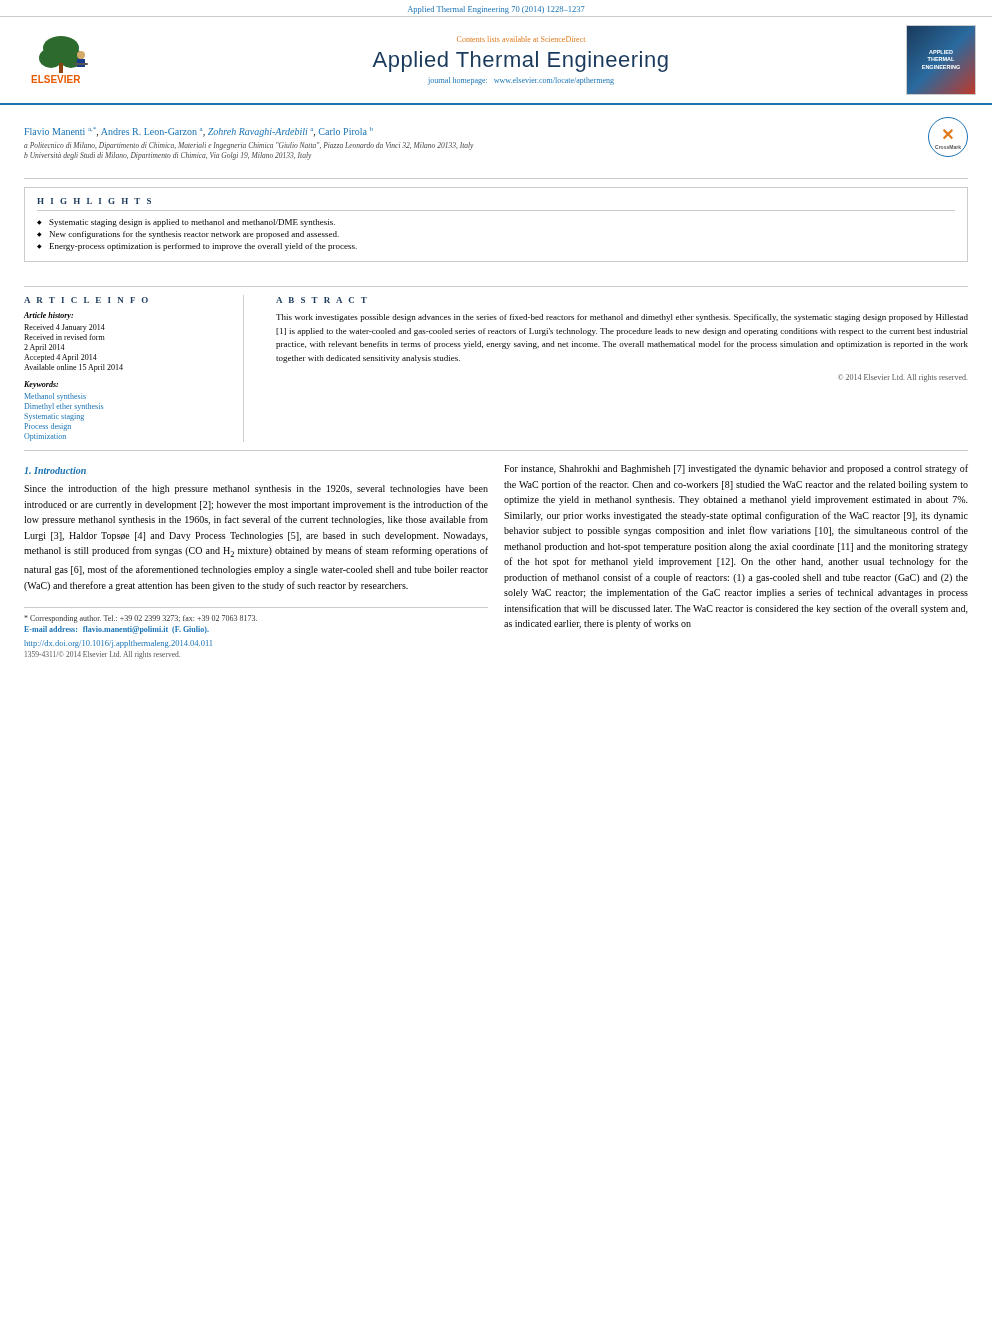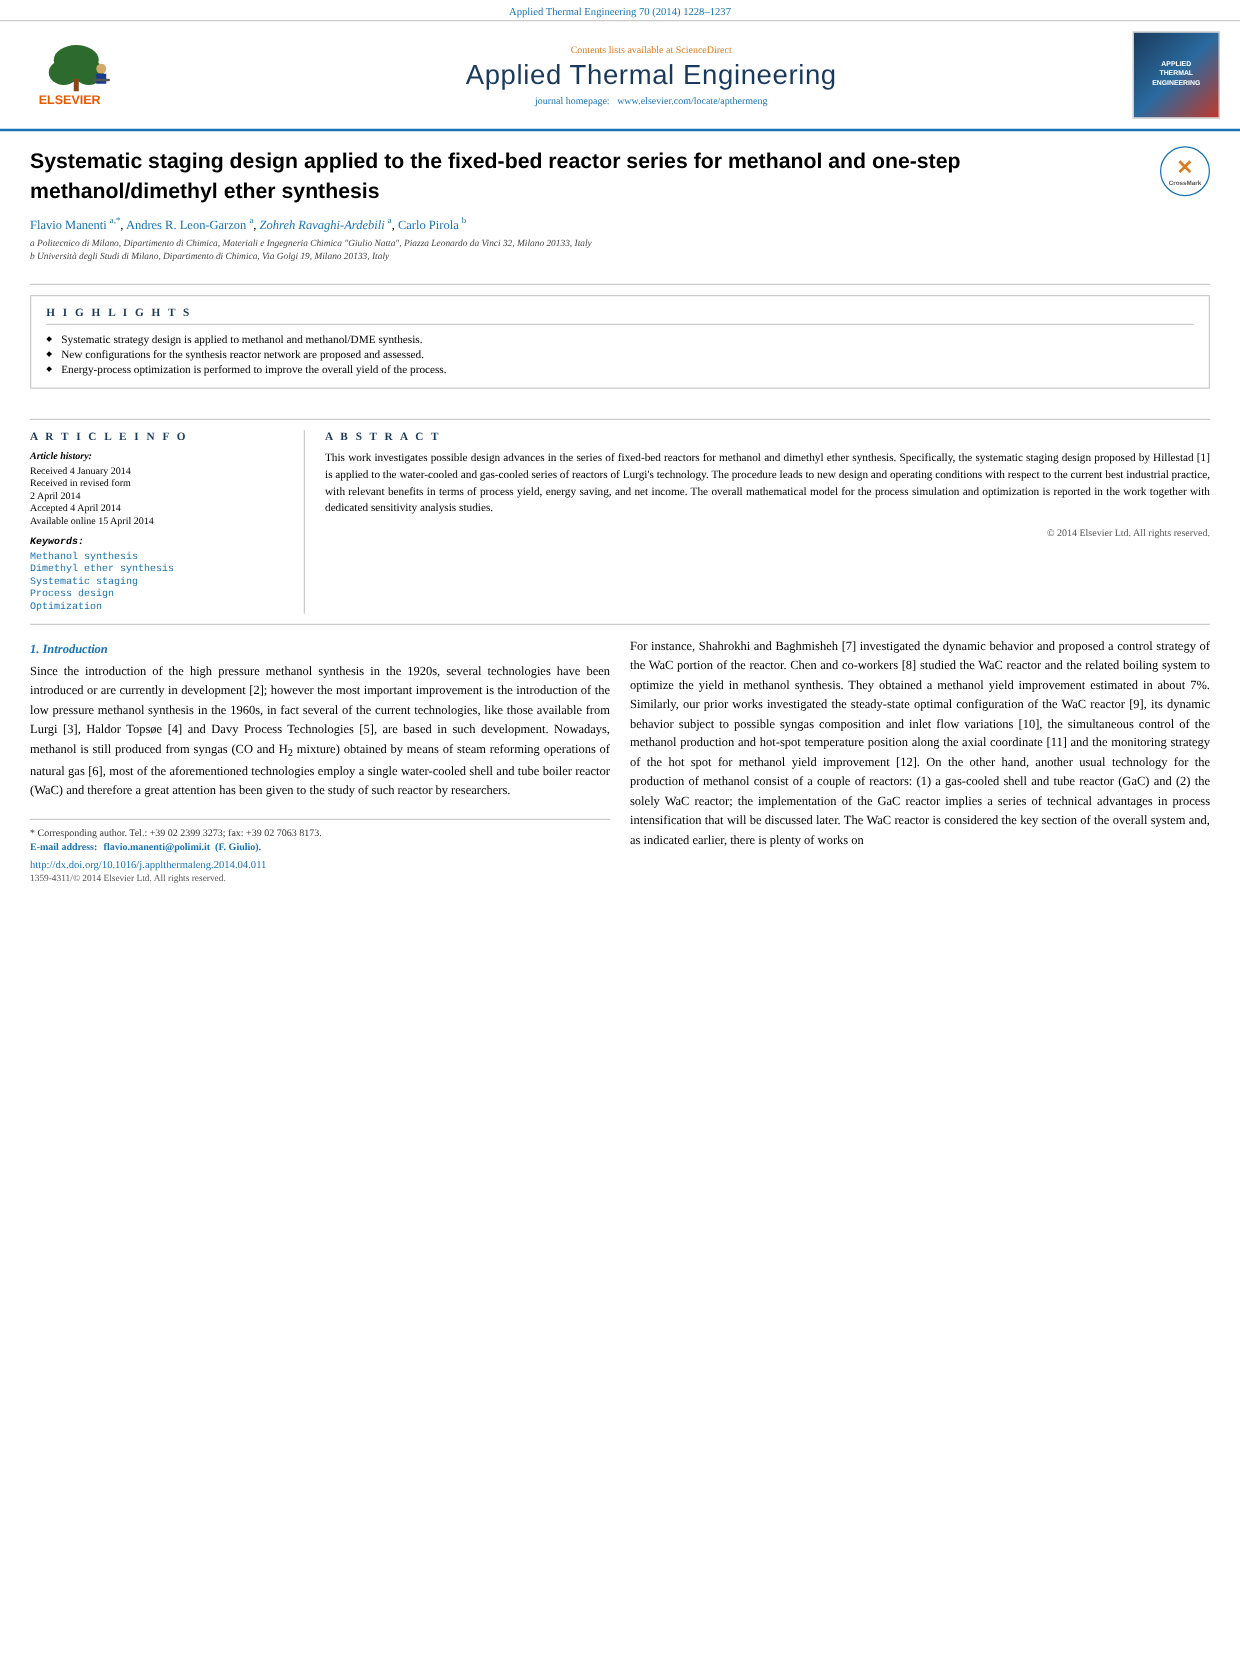--- a/index.html
+++ b/index.html
@@ -187,21 +187,21 @@
       position: absolute;
       left: 0;
       font-size: 6px;
       top: 1px;
       color: #000;
     }
 
     
     .two-col-section {
       display: flex;
-      gap: 16px;
+      gap: 32px;
       margin-bottom: 10px;
       border-top: 1px solid #ccc;
       border-bottom: 1px solid #ccc;
       padding: 8px 0;
       margin-top: 24px;
     }
     .article-info-col {
       width: 220px;
       flex-shrink: 0;
       border-right: 1px solid #ccc;
@@ -231,21 +231,20 @@
       margin-bottom: 3px;
     }
     .article-history p {
       font-size: 8px;
       margin-bottom: 1px;
     }
 
     
     .keywords-section {
       margin-top: 6px;
-      font-family: Liberation Mono, monospace;
     }
     .keywords-label {
       font-size: 8px;
       font-style: italic;
       font-weight: bold;
       margin-bottom: 3px;
     }
     .keyword-item {
       font-size: 8px;
       margin-bottom: 1px;
@@ -373,21 +372,20 @@
 THERMAL
 ENGINEERING</div>
     </div>
   </div>
 </div>
 
 <div class="main-content">
 
   <div class="article-title-section">
     <div class="article-title-text">
-      <h1>Systematic staging design applied to the fixed-bed reactor series for methanol and one-step methanol/dimethyl ether synthesis</h1>
       <div class="authors-line" style="margin-top:8px;">
         <span>
           <span style="color:#1a73b5;">Flavio Manenti</span>
           <sup>a,*</sup>,
           <span style="color:#1a73b5;">Andres R. Leon-Garzon</span>
           <sup>a</sup>,
           <span style="color:#1a73b5;font-style:italic;">Zohreh Ravaghi-Ardebili</span>
           <sup>a</sup>,
           <span style="color:#1a73b5;">Carlo Pirola</span>
           <sup>b</sup>
@@ -400,21 +398,21 @@
     </div>
     <div class="crossmark-badge">
       <span class="cross-symbol">✕</span>
       <span style="font-size:5px; color:#555;">CrossMark</span>
     </div>
   </div>
 
   <div class="highlights-section">
     <div class="highlights-title">H I G H L I G H T S</div>
     <ul class="highlights-list">
-      <li>Systematic strategy design is applied to methanol and methanol/DME synthesis.</li>
+      <li>Systematic staging design is applied to methanol and methanol/DME synthesis.</li>
       <li>New configurations for the synthesis reactor network are proposed and assessed.</li>
       <li>Energy-process optimization is performed to improve the overall yield of the process.</li>
     </ul>
   </div>
 
   <div class="two-col-section">
 
     <div class="article-info-col">
       <div class="col-section-title">A R T I C L E   I N F O</div>
       <div class="article-history">

